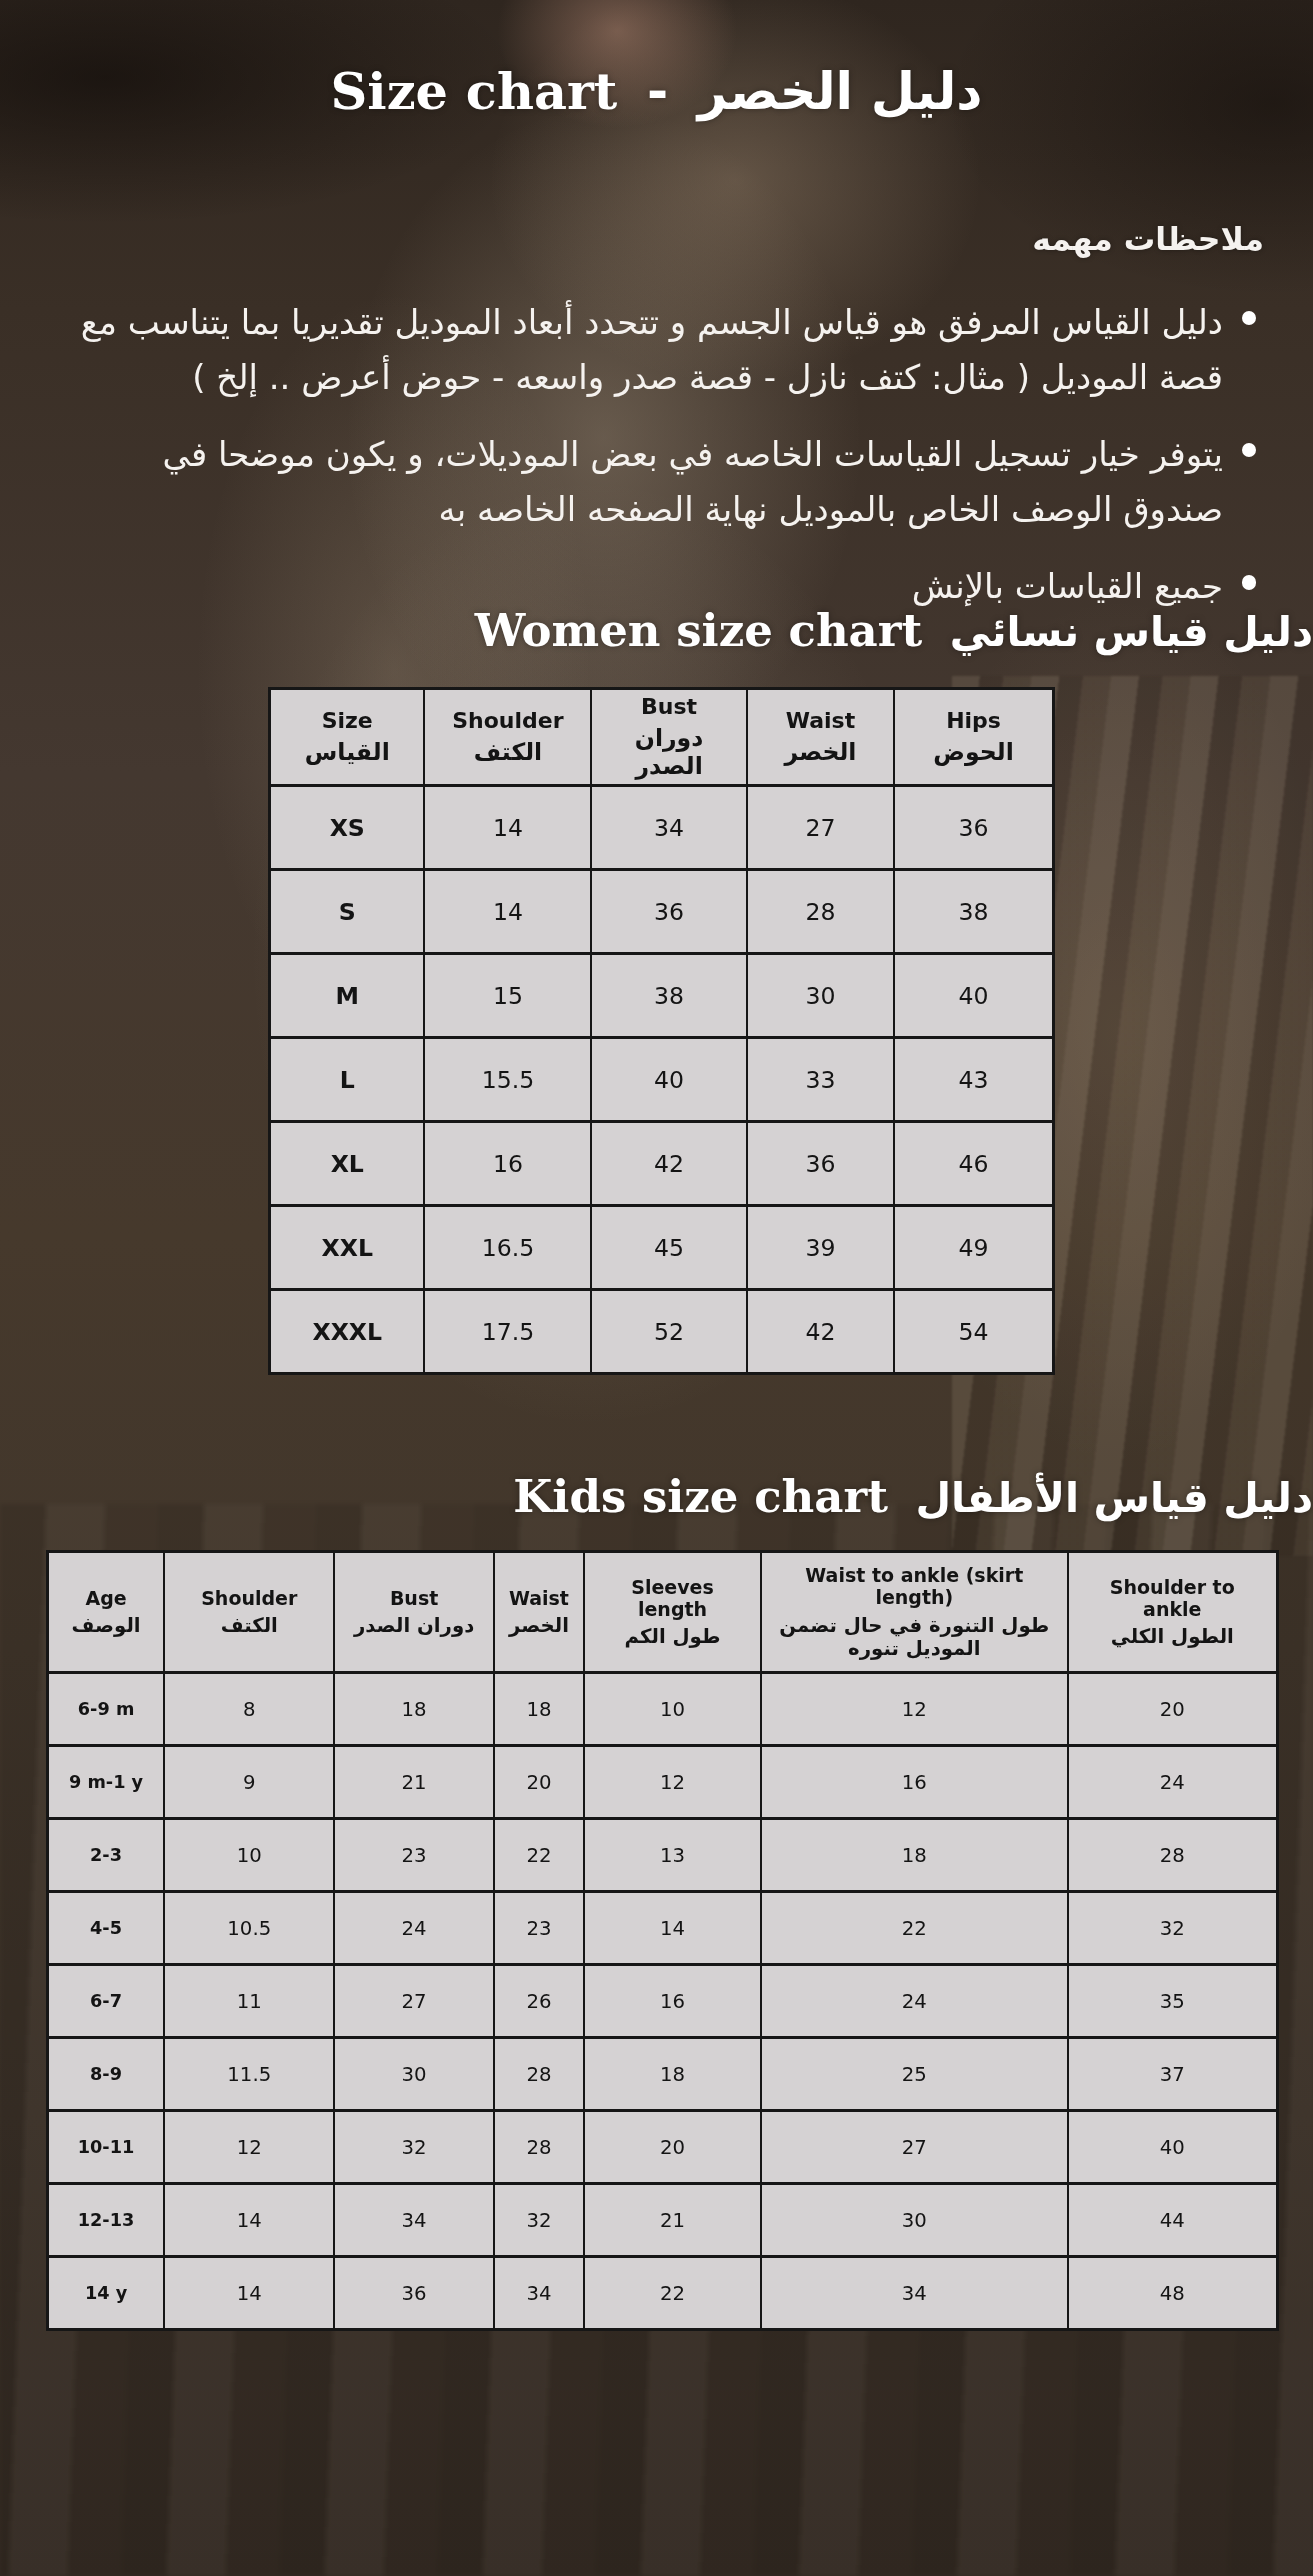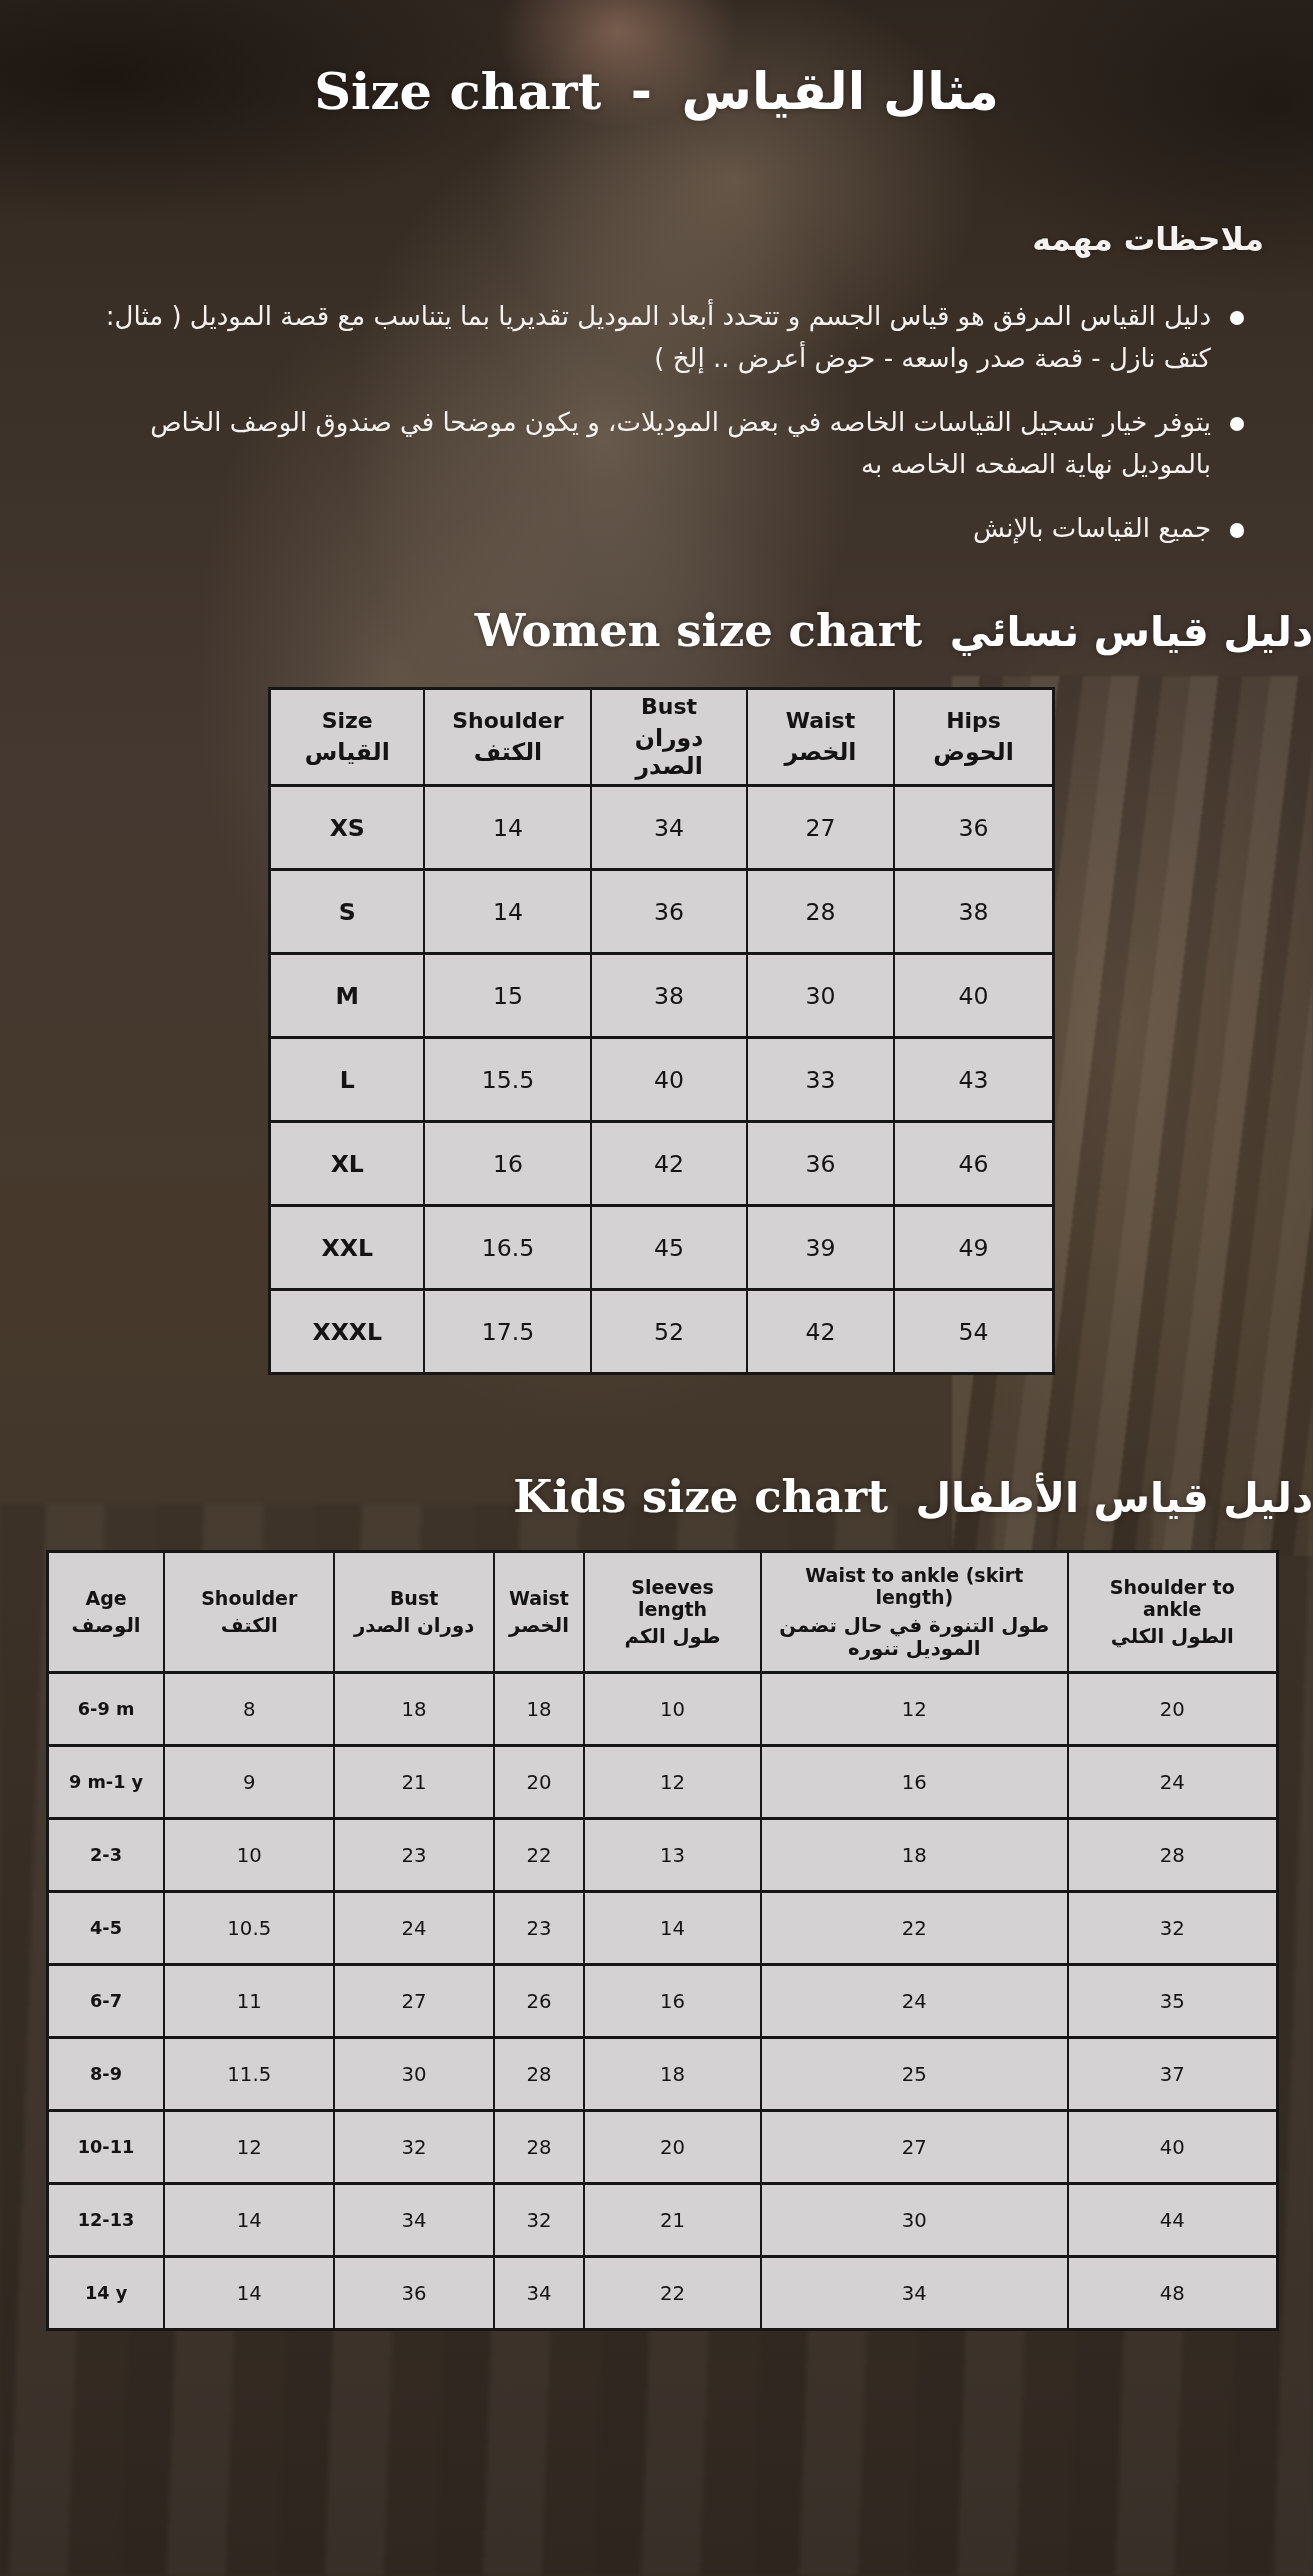--- a/index.html
+++ b/index.html
@@ -50,21 +50,21 @@
   .table-title .ar { font-size:41px; margin-left:22px; }
   .table-title .en { font-size:45px; }
   #women-title { top:605px; }
   #kids-title  { top:1471px; }
   
   .notes { position:absolute; top:221px; right:49px; left:49px; color:#f5f2ef; }
   .notes h2 {
     margin:0 0 38px; font-size:31.5px; font-weight:bold; text-align:right;
     text-shadow:0 0 5.3px rgba(0,0,0,0.35);
   }
-  .notes ul { list-style:none; margin:16px; padding:0; font-size:26px; line-height:1.62; }
+  .notes ul { list-style:none; margin:4px; padding:0; font-size:34px; line-height:1.62; }
   .notes li { position:relative; padding-right:37px; margin-bottom:22px; text-align:right; }
   .notes li:last-child { margin-bottom:0; }
   .notes li::before {
     content:""; position:absolute; right:3.9px; top:15.8px;
     width:14.4px; height:14.4px; border-radius:50%; background:#ffffff;
   }
   
   table {
     position:absolute; border-collapse:collapse; table-layout:fixed;
     color:#141414; text-align:center; border:3.3px solid #161616;
@@ -94,21 +94,21 @@
 </style>
 </head>
 <body>
 
 <div class="page">
   <div class="bg"></div>
   <div class="bg-stripes"></div>
   <div class="bg-folds"></div>
 
   <h1 class="main-title" dir="rtl">
-    <span class="ar">مثال القياس</span>
+    <span class="ar">دليل الخصر</span>
     <span class="sep">-</span>
     <span class="en serif">Size chart</span>
   </h1>
 
   <section class="notes" dir="rtl">
     <h2>ملاحظات مهمه</h2>
     <ul>
       <li>دليل القياس المرفق هو قياس الجسم و تتحدد أبعاد الموديل تقديريا بما يتناسب مع قصة الموديل ( مثال: كتف نازل - قصة صدر واسعه - حوض أعرض .. إلخ )</li>
       <li>يتوفر خيار تسجيل القياسات الخاصه في بعض الموديلات، و يكون موضحا في صندوق الوصف الخاص بالموديل نهاية الصفحه الخاصه به</li>
       <li>جميع القياسات بالإنش</li>

